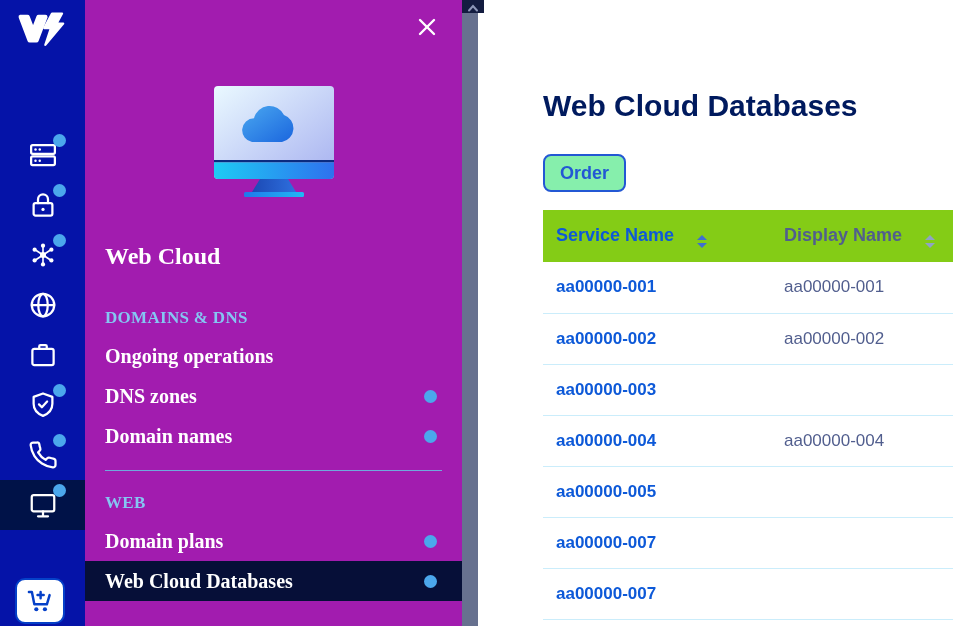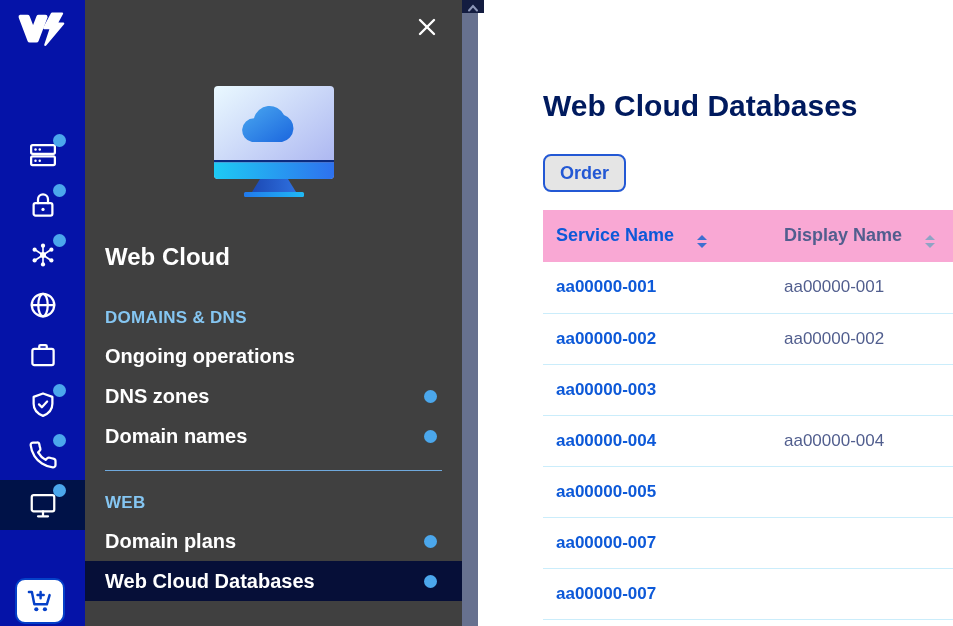--- a/index.html
+++ b/index.html
@@ -14,21 +14,21 @@
   .rail-item { position:relative; width:85px; height:50px; display:flex; align-items:center; justify-content:center; cursor:pointer; }
   .rail-item.active { background:#001248; }
   .icon-wrap { position:relative; width:30px; height:30px; }
   .icon-wrap svg { width:30px; height:30px; display:block; }
   .badge { position:absolute; top:-6px; right:-8px; width:13px; height:13px; border-radius:50%; background:#4BA7EC; }
   .cart-btn { position:absolute; left:15px; top:578px; width:50px; height:46px; background:#fff;
               border:2px solid #0540C8; border-radius:10px; display:flex; align-items:center; justify-content:center; cursor:pointer; }
   .cart-btn svg { width:32px; height:30px; }
 
   
-  .drawer { position:absolute; left:85px; top:0; width:377px; height:626px; background:#404040; z-index:2; color:#fff; }
+  .drawer { position:absolute; left:85px; top:0; width:377px; height:626px; background:#a21caf; z-index:2; color:#fff;font-family:Liberation Serif, serif; }
   .close-btn { position:absolute; top:15px; right:22px; width:26px; height:26px; background:none; border:none; cursor:pointer; }
   .close-btn svg { width:22px; height:22px; }
   .illus { position:absolute; top:86px; left:50%; transform:translateX(-50%); width:152px; height:112px; }
   .drawer-title { position:absolute; top:243px; left:20px; font-size:24px; font-weight:bold; color:#fff; }
   .menu { position:absolute; top:300px; left:0; right:0; }
   .section-label { height:36px; line-height:36px; padding-left:20px; font-size:17px; font-weight:800;
                    letter-spacing:.3px; color:#85C6F2; }
   .section-label.second { margin-top:14px; }
   .menu-item { height:40px; display:flex; align-items:center; padding:0 25px 0 20px; cursor:pointer; }
   .menu-item.active { background:#060F38; }
@@ -39,25 +39,25 @@
   
   .scrollbar { position:absolute; left:462px; top:0; width:22px; height:626px; background:#fff; z-index:4; }
   .scroll-up { position:absolute; top:0; left:0; width:22px; height:13px; background:#131C40;
                display:flex; align-items:center; justify-content:center; cursor:pointer; }
   .scroll-up svg { width:12px; height:8px; }
   .thumb { position:absolute; top:13px; bottom:0; left:0; width:16px; background:#67718F; cursor:grab; }
 
   
   .main { position:absolute; left:484px; top:0; width:469px; height:626px; background:#fff; overflow:hidden; padding-left:59px; }
   .page-title { margin-top:88px; font-size:30px; line-height:36px; font-weight:bold; color:#001A5E; }
-  .order-btn { margin-top:30px; height:38px; padding:0 15px; background:#e5e5e5; color:#2358D4;
+  .order-btn { margin-top:30px; height:38px; padding:0 15px; background:#86efac; color:#2358D4;
                border:2px solid #2358D4; border-radius:8px; font-size:18px; font-weight:600;
                font-family:inherit; cursor:pointer; display:inline-block; }
   table { margin-top:18px; border-collapse:collapse; width:560px; table-layout:fixed; }
-  thead th { background:#f9a8d4; height:52px; text-align:left; padding-left:13px; font-size:18px; font-weight:bold; }
+  thead th { background:#84cc16; height:52px; text-align:left; padding-left:13px; font-size:18px; font-weight:bold; }
   th.col1 { width:228px; color:#0D59D8; }
   th.col2 { color:#515E8E; }
   .sort { display:inline-flex; flex-direction:column; gap:3px; margin-left:18px; vertical-align:1px; }
   .sort i { display:block; width:0; height:0; border-left:5px solid transparent; border-right:5px solid transparent; }
   .sort .up   { border-bottom:5.5px solid currentColor; }
   .sort .down { border-top:5.5px solid currentColor; }
   th.col1 .sort { color:#3E6FD0; }
   th.col2 .sort { color:#8FA3C4; }
   tbody td { height:51px; border-bottom:1px solid #CBEDFB; padding-left:13px; font-size:17px; }
   .svc-link { color:#0D59D8; font-weight:600; text-decoration:none; cursor:pointer; }

